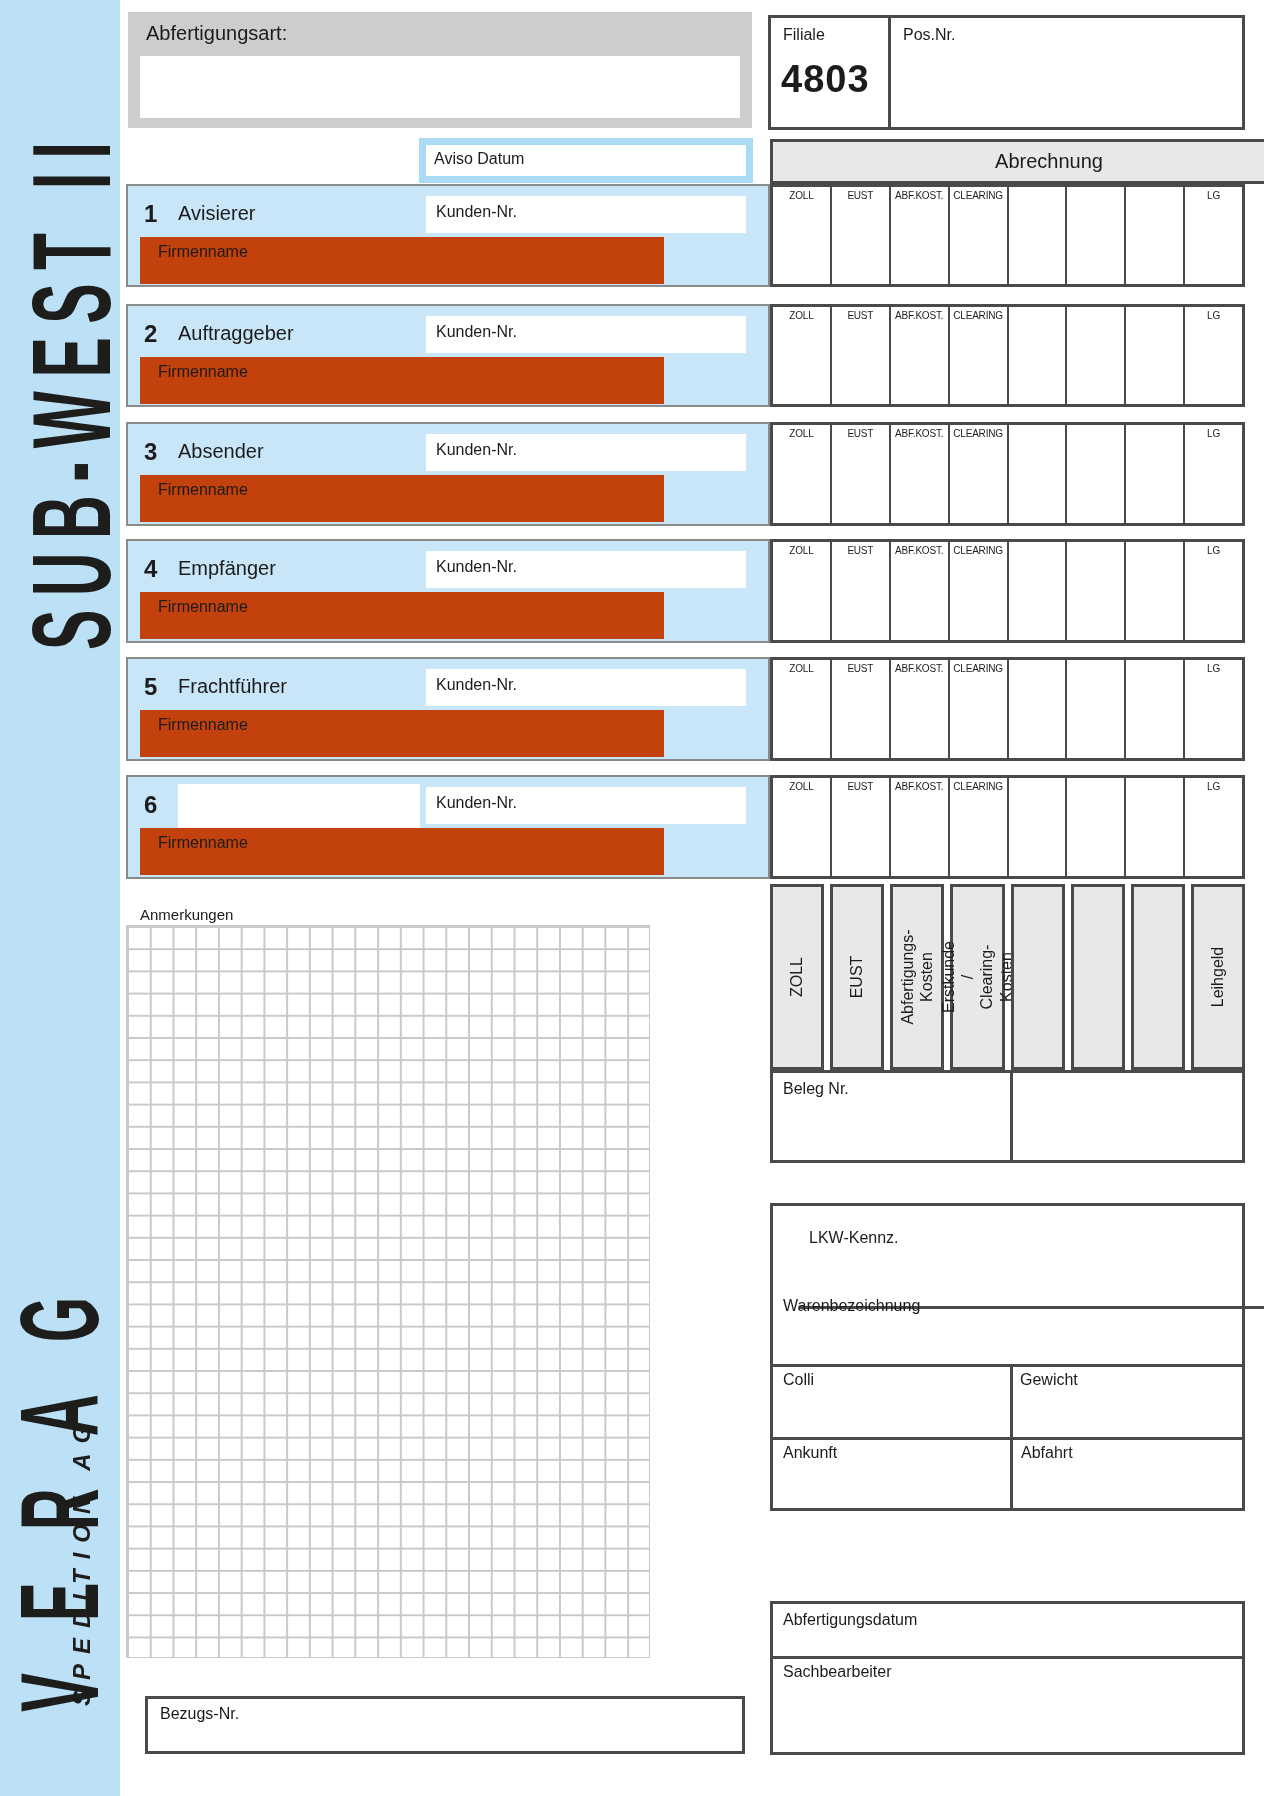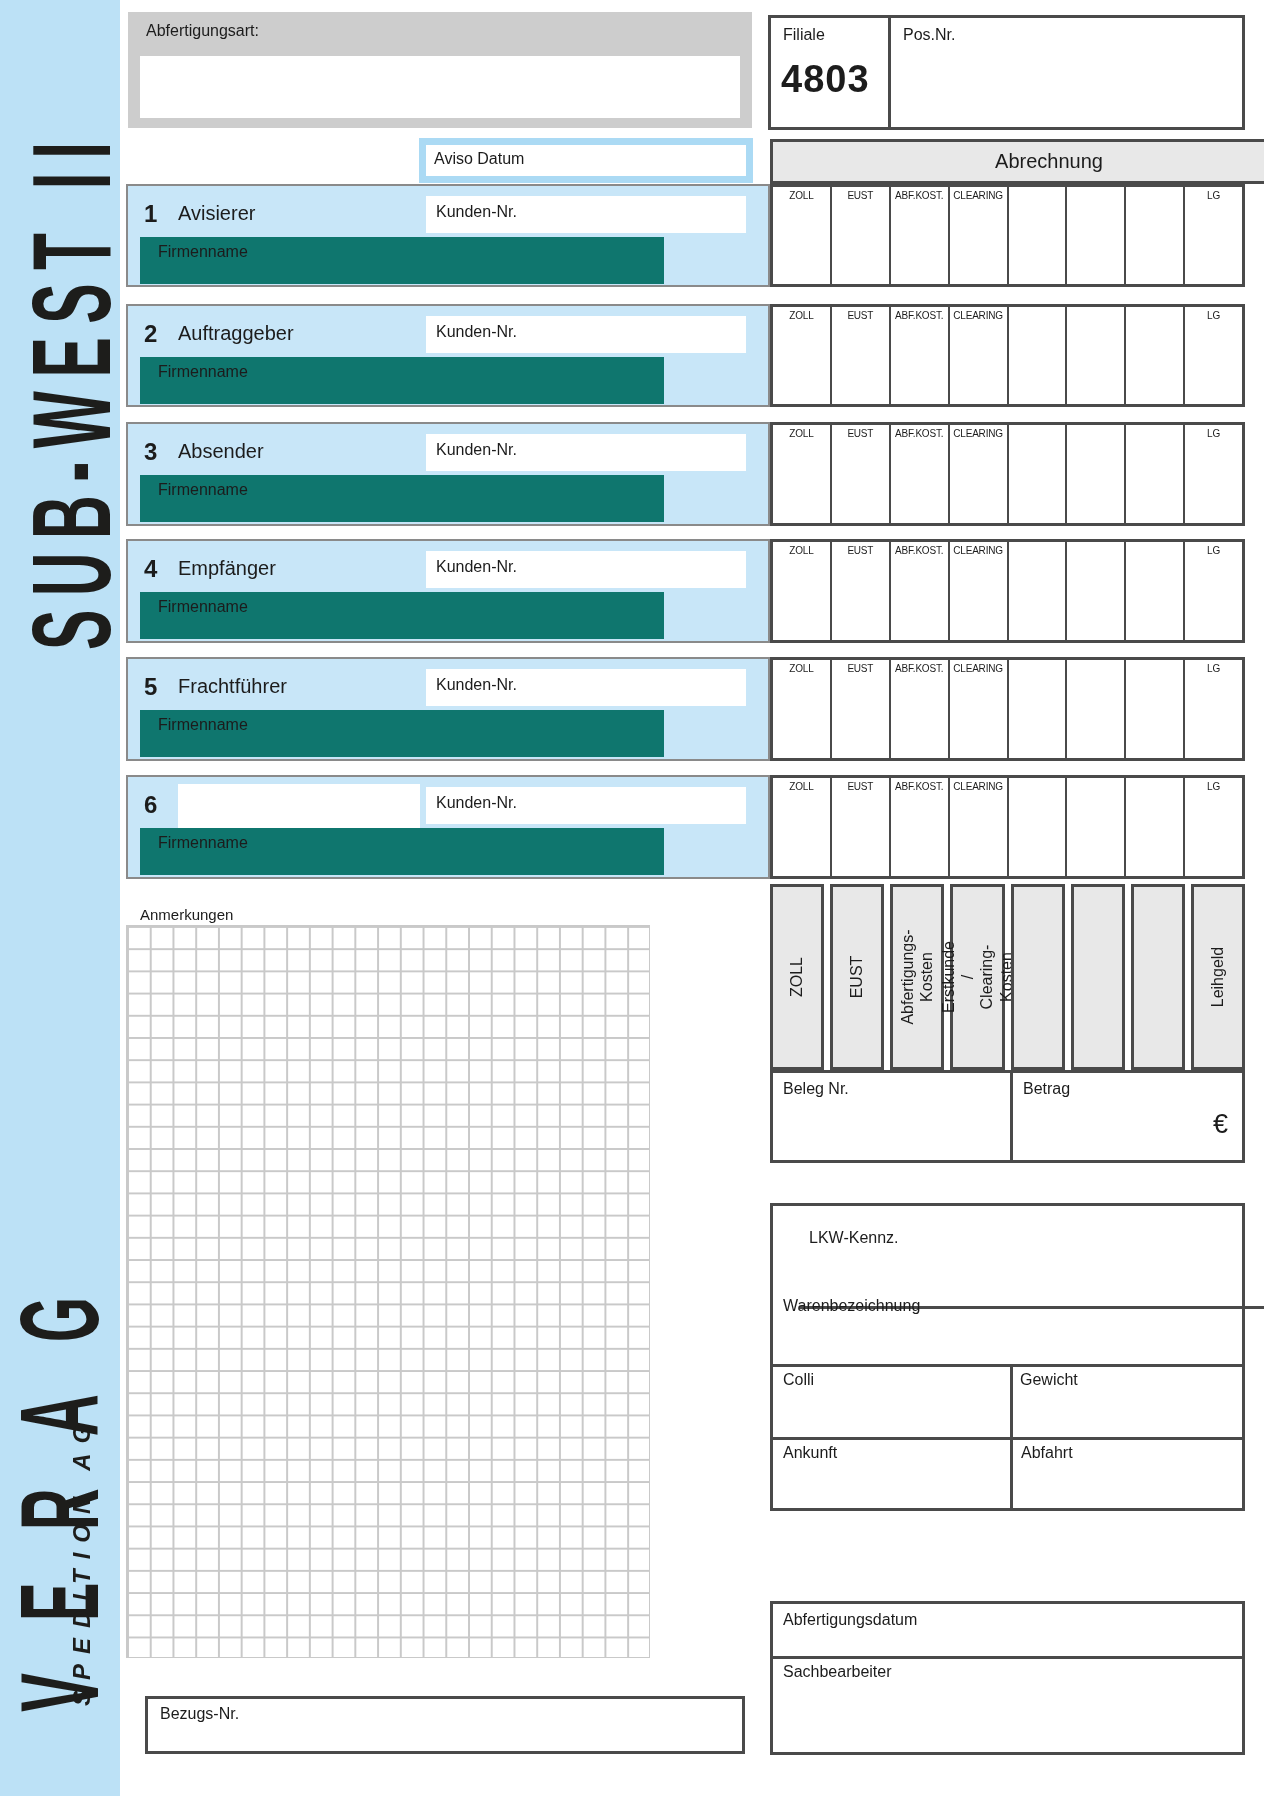--- a/index.html
+++ b/index.html
@@ -27,21 +27,21 @@
   .vtxt{position:absolute;white-space:nowrap;transform-origin:0 0;line-height:1;color:#1d1d1b;}
   #brand-product{left:16px;top:650px;font-size:112px;font-weight:bold;letter-spacing:25px;
     transform:rotate(-90deg) scaleX(0.54);}
   #brand-company{left:4px;top:1712px;font-size:112px;font-weight:bold;letter-spacing:100px;
     transform:rotate(-90deg) scaleX(0.52);}
   #brand-sub{left:70px;top:1706px;font-size:24px;font-weight:bold;font-style:italic;
     letter-spacing:10px;transform:rotate(-90deg);}
 
   
   #abf-block{left:128px;top:12px;width:624px;height:116px;background:var(--gray-block);}
-  #abf-label{left:18px;top:10px;font-size:16px;}
+  #abf-label{left:18px;top:10px;font-size:20px;}
   #abf-input{left:12px;top:44px;width:600px;height:62px;background:#fff;}
 
   
   #filiale-box{left:768px;top:15px;width:477px;height:115px;border:3px solid var(--border-dark);background:#fff;}
   #filiale-divider{left:117px;top:0;width:3px;height:109px;background:var(--border-dark);}
   #filiale-label{left:12px;top:8px;}
   #filiale-value{left:10px;top:40px;font-size:38px;font-weight:bold;letter-spacing:1px;}
   #posnr-label{left:132px;top:8px;}
 
   
@@ -52,21 +52,21 @@
   #abr-header{left:770px;top:139px;width:558px;height:45px;background:var(--header-gray);
     border:3px solid var(--border-dark);display:flex;align-items:center;justify-content:center;
     font-size:20px;}
 
   
   .sec{left:126px;width:644px;background:var(--panel-blue);border:2px solid var(--border-mid);}
   .sec-num{position:absolute;left:16px;top:14px;font-size:24px;font-weight:bold;}
   .sec-label{position:absolute;left:50px;top:16px;font-size:20px;}
   .sec-kunden{position:absolute;left:298px;top:10px;width:320px;height:37px;background:#fff;}
   .sec-kunden .lbl{position:absolute;left:10px;top:7px;}
-  .sec-firma{position:absolute;left:12px;top:51px;width:524px;height:47px;background:#0f766e;}
+  .sec-firma{position:absolute;left:12px;top:51px;width:524px;height:47px;background:#c2410c;}
   .sec-firma .lbl{position:absolute;left:18px;top:6px;}
   .sec-titlebox{position:absolute;left:50px;top:7px;width:242px;height:59px;background:#fff;}
 
   
   .arow{left:770px;width:475px;background:#fff;border:3px solid var(--border-dark);display:flex;}
   .acell{flex:1;border-right:2px solid var(--border-dark);font-size:10px;text-align:center;
     padding-top:3px;overflow:hidden;letter-spacing:-0.2px;}
   .acell:last-child{border-right:none;}
 
   
@@ -295,24 +295,20 @@
       </div>
     <div class="vcell">
         <div class="vcell-label" style="white-space: pre-line;">Leihgeld</div>
       </div>
   </div>
 
   <div class="abs" id="beleg-box">
     <div id="beleg-cell">
       <span class="lbl" id="beleg-label">Beleg Nr.</span>
     </div>
-    <div id="betrag-cell">
-      <span class="lbl" id="betrag-label">Betrag</span>
-      <span id="euro-sign">€</span>
-    </div>
   </div>
 
   <div class="abs" id="anm-label">Anmerkungen</div>
   <div class="abs" id="anm-grid"></div>
 
   <div class="abs" id="detail-box">
     <div class="dcell" id="cell-lkw">
         <span class="lbl">LKW-Kennz.</span>
       </div>
     <div class="dcell" id="cell-waren">

